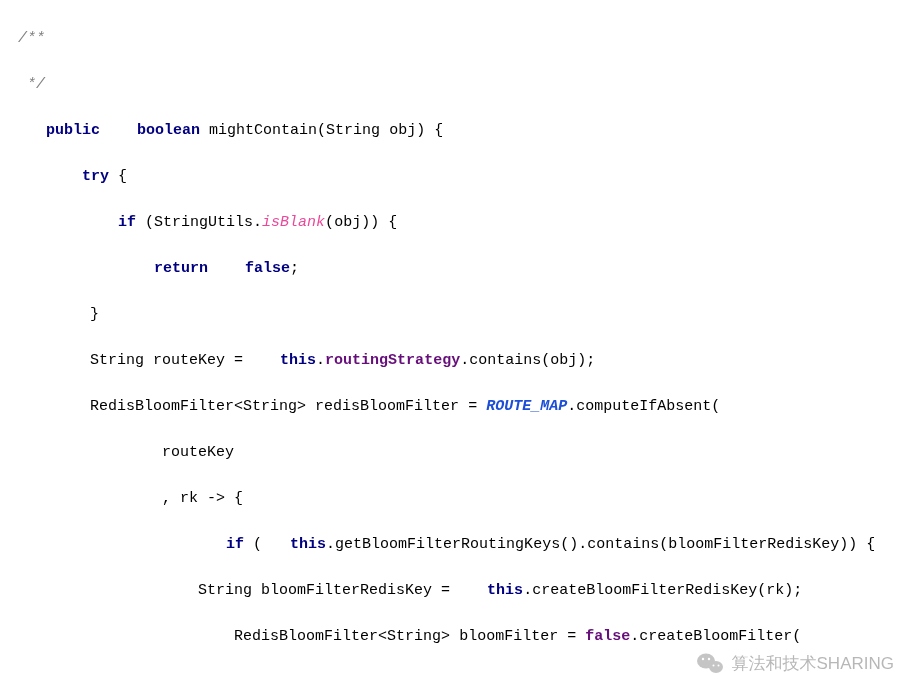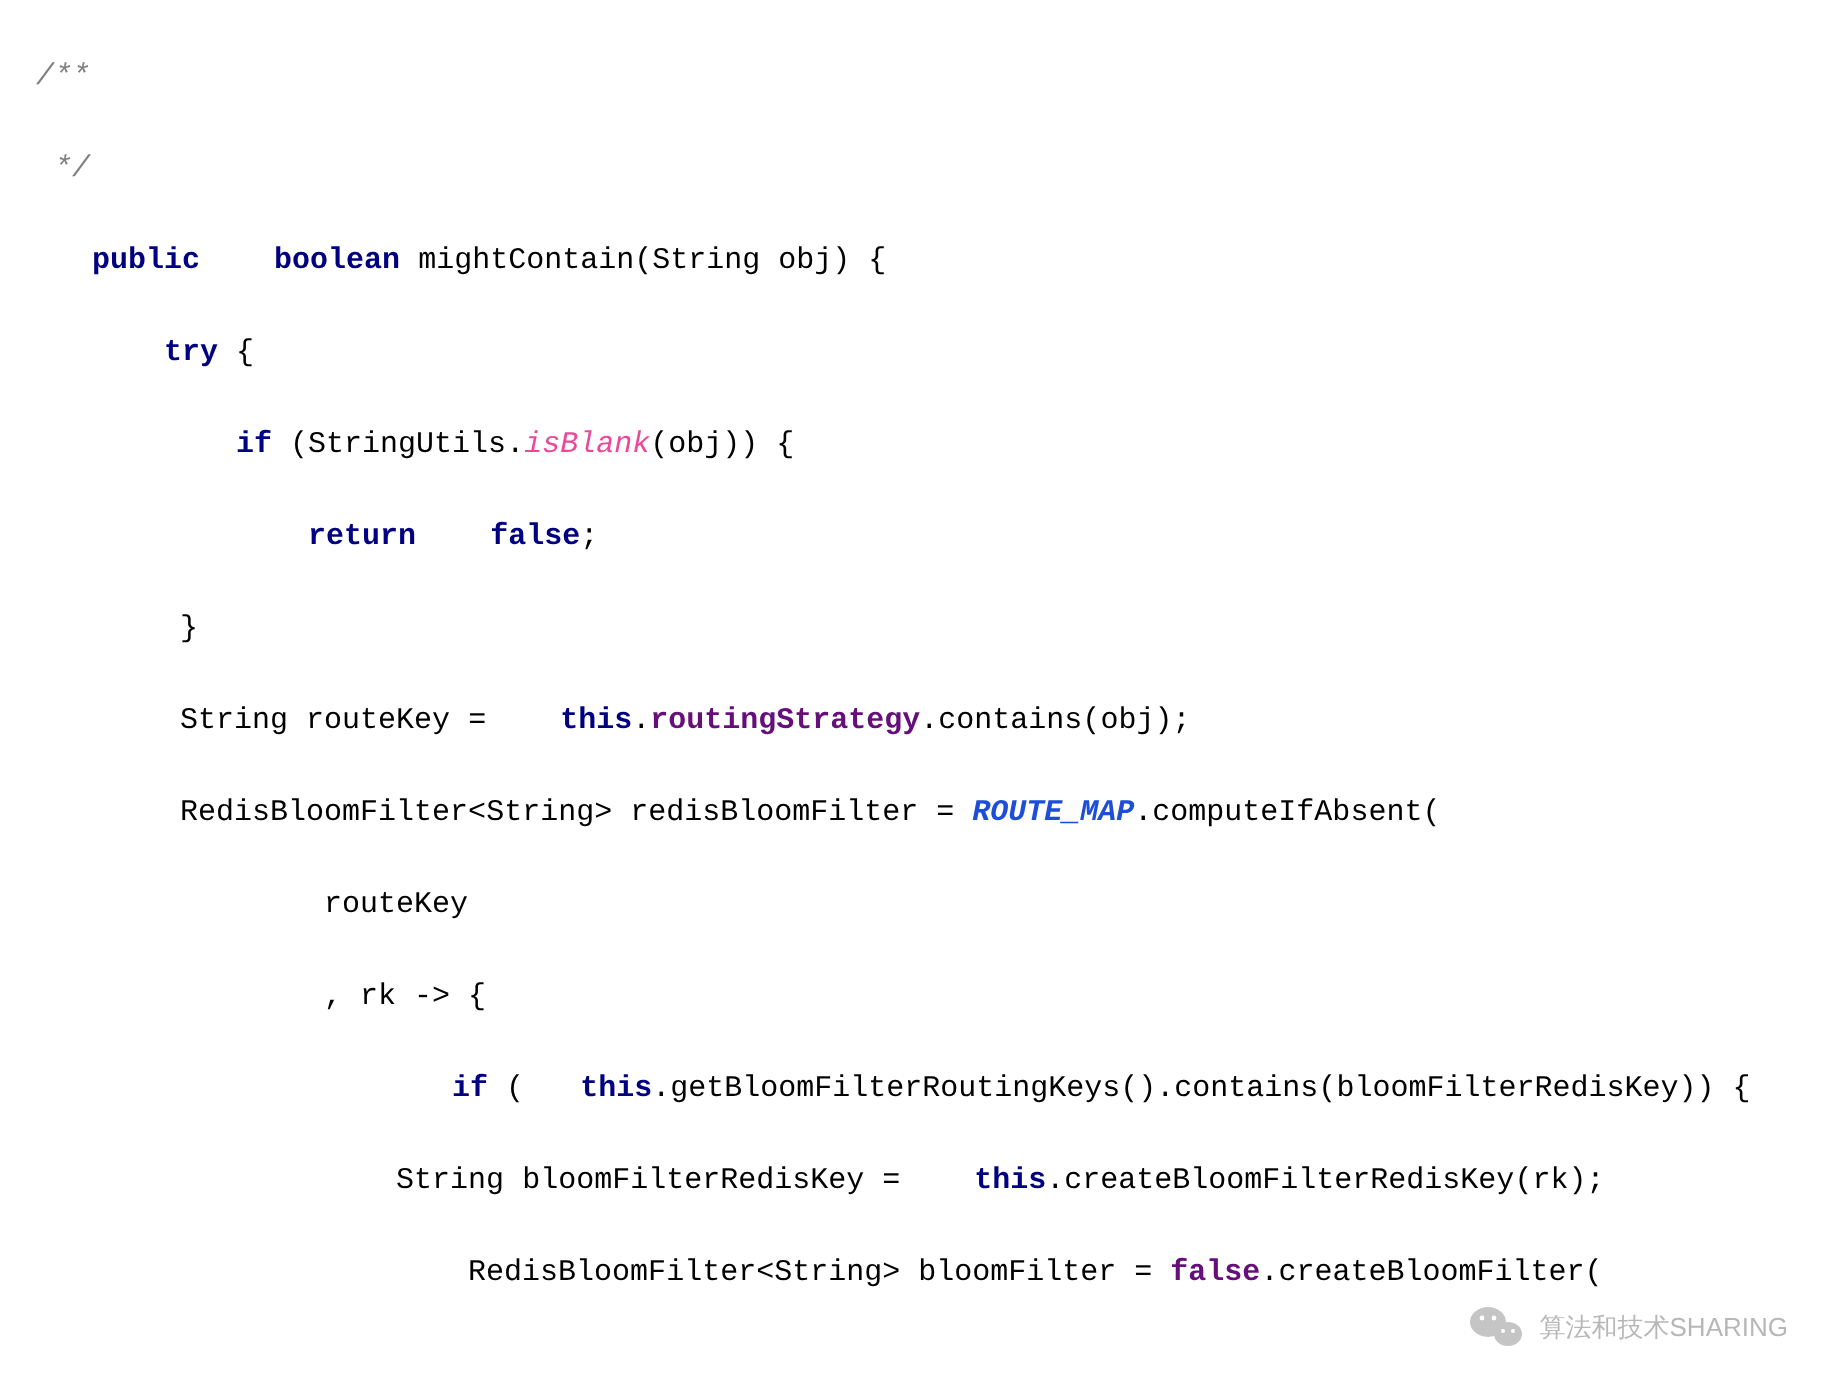--- a/index.html
+++ b/index.html
@@ -26,21 +26,21 @@
   .c-method { color: #ec4899; font-style: italic; }
   .c-field-b { color: #660e7a; font-weight: bold; }
   .c-static { color: #1d4ed8; font-style: italic; font-weight: bold; }
   .watermark {
     position: absolute;
     right: 18px;
     bottom: 18px;
     color: #888;
     opacity: 0.6;
     font-family: "Microsoft YaHei", sans-serif;
-    font-size: 13px;
+    font-size: 17px;
     display: flex;
     align-items: center;
     gap: 8px;
   }
   .wechat-icon {
     width: 28px;
     height: 24px;
     position: relative;
     display: inline-block;
   }

